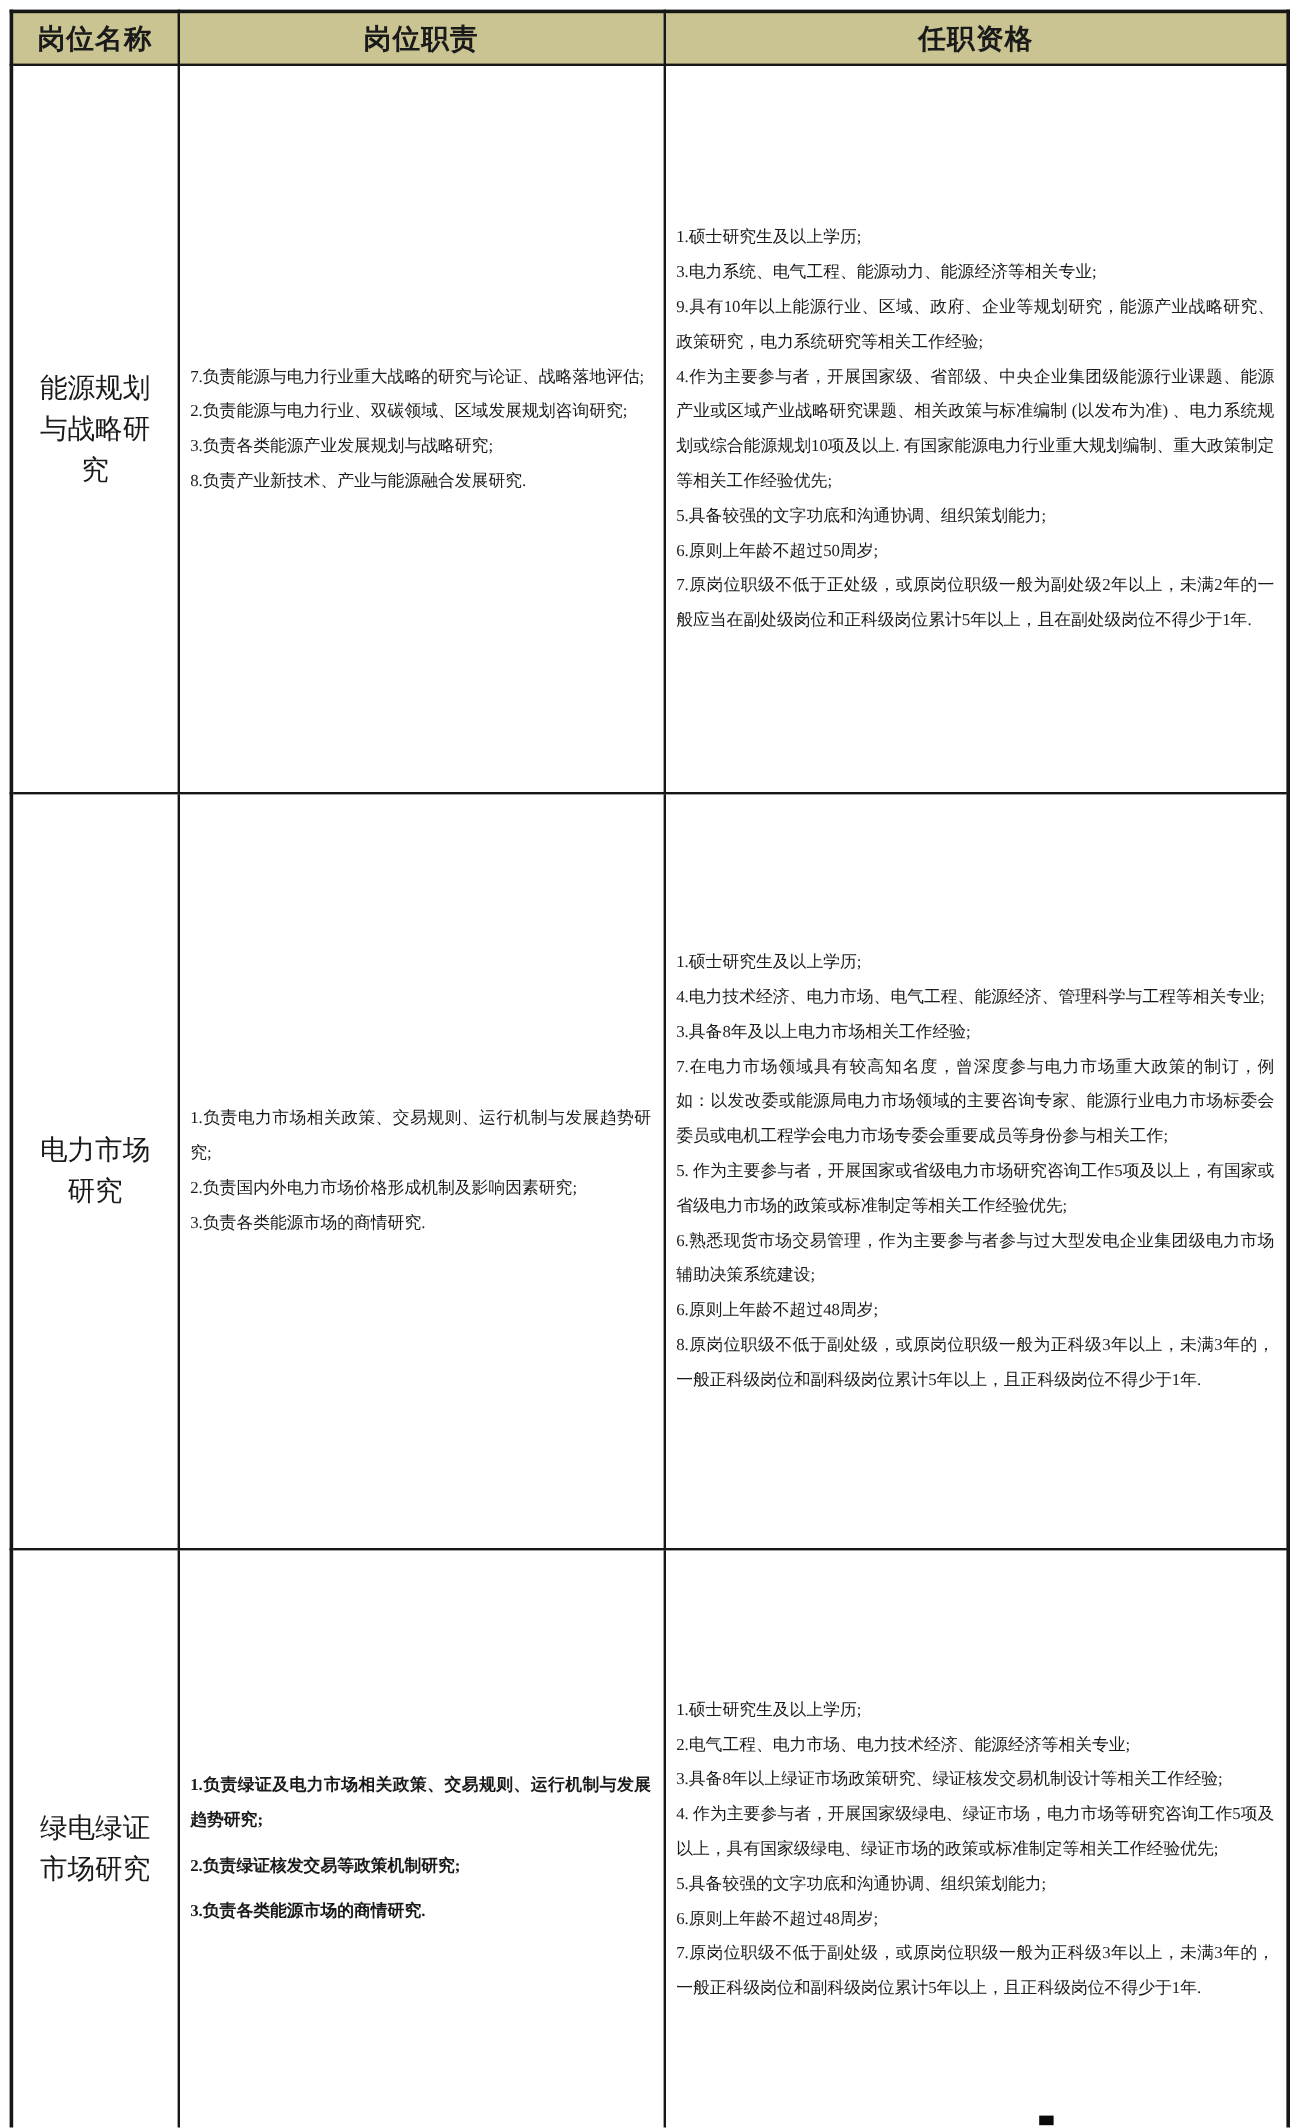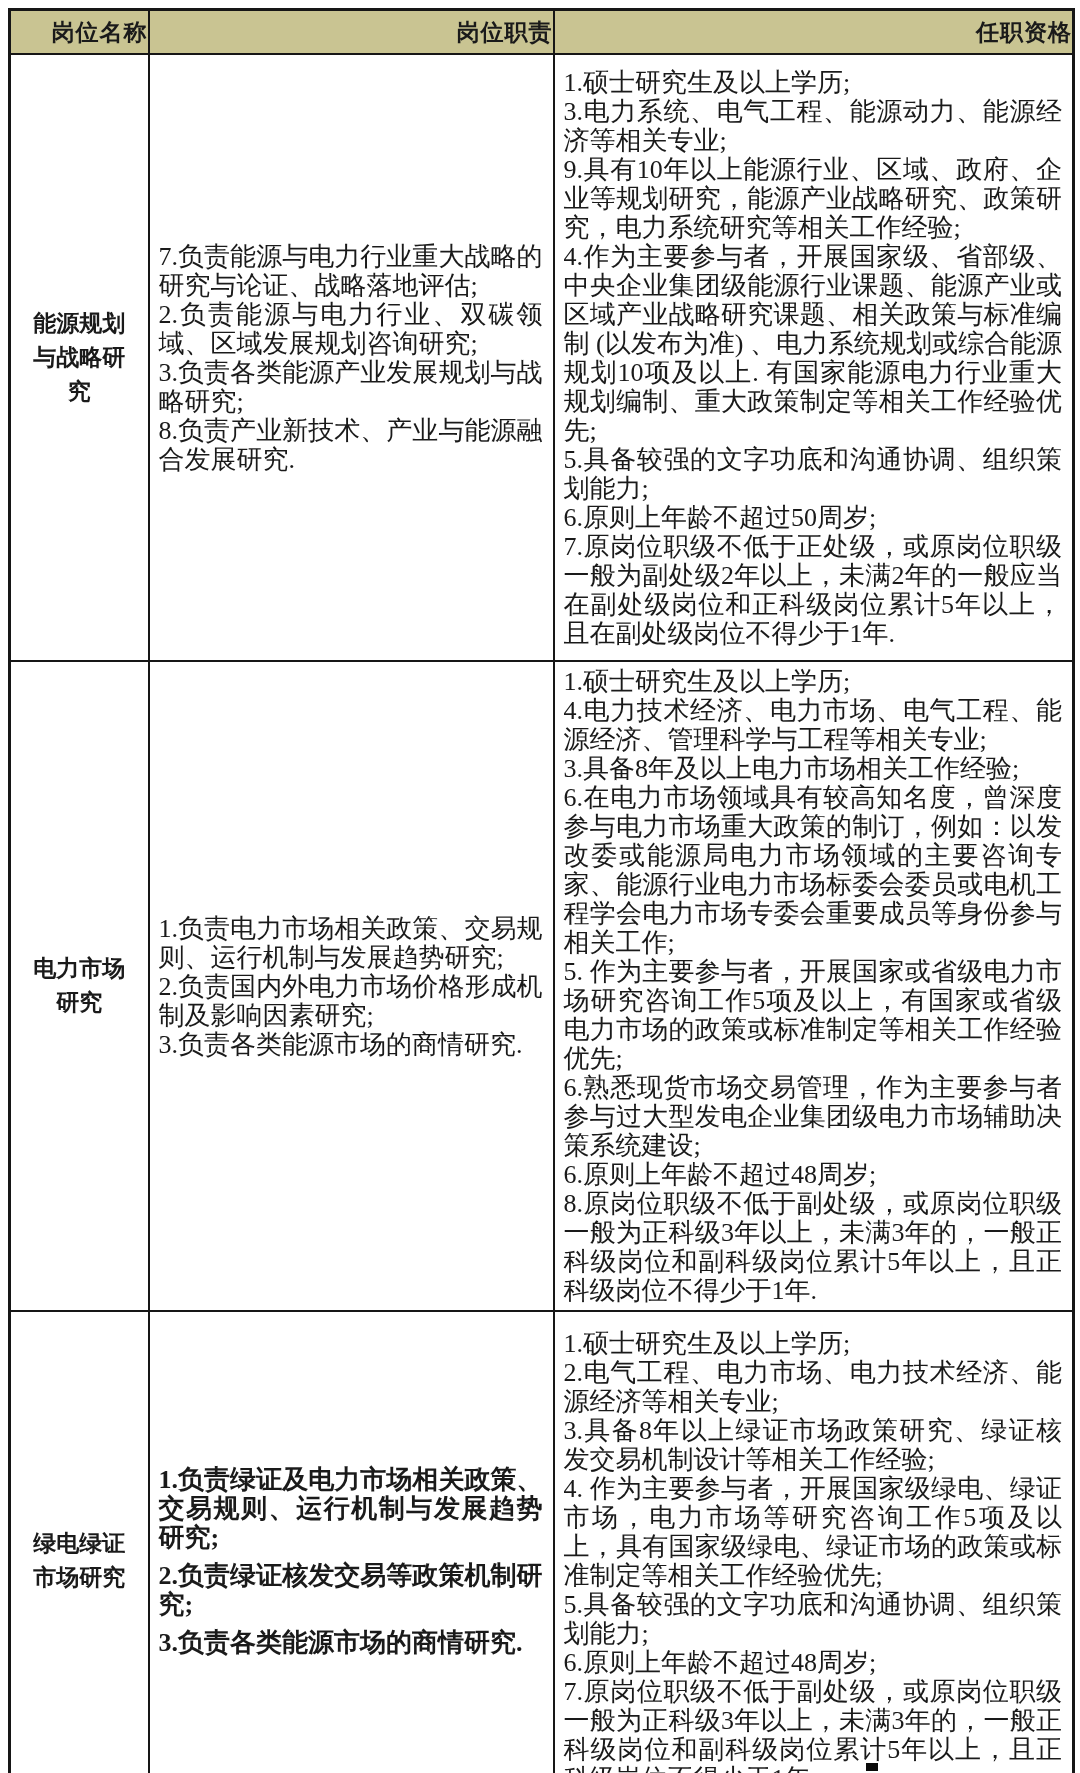--- a/index.html
+++ b/index.html
@@ -31,37 +31,36 @@
     border-width: 3px;
   }
   col.c-pos  { width: 139px; }
   col.c-resp { width: 405px; }
   col.c-qual { width: 520px; }
   th.head-cell {
     background: #c9c492;
     height: 42px;
     font-size: 23px;
     font-weight: bold;
-    text-align: right;
+    text-align: center;
     vertical-align: middle;
     letter-spacing: 1px;
     padding: 0;
   }
   td {
     vertical-align: middle;
   }
   td.pos-cell {
     text-align: center;
     font-size: 23px;
     line-height: 34px;
     padding: 0 18px;
-    font-weight: bold;
   }
   td.resp-cell, td.qual-cell {
-    font-size: 26px;
+    font-size: 14px;
     line-height: 29px;
     text-align: justify;
     padding: 5px 10px 5px 9px;
   }
   td.resp-cell p, td.qual-cell p {
     margin: 0;
   }
   td.resp-cell.spaced p {
     margin: 9px 0;
     font-weight: bold;
@@ -118,21 +117,21 @@
         <td class="pos-cell">电力市场研究</td>
         <td class="resp-cell">
           <p>1.负责电力市场相关政策、交易规则、运行机制与发展趋势研究;</p>
           <p>2.负责国内外电力市场价格形成机制及影响因素研究;</p>
           <p>3.负责各类能源市场的商情研究.</p>
         </td>
         <td class="qual-cell">
           <p>1.硕士研究生及以上学历;</p>
           <p>4.电力技术经济、电力市场、电气工程、能源经济、管理科学与工程等相关专业;</p>
           <p>3.具备8年及以上电力市场相关工作经验;</p>
-          <p>6.在电力市场领域具有较高知名度，曾深度参与电力市场重大政策的制订，例如：以发改委或能源局电力市场领域的主要咨询专家、能源行业电力市场标委会委员或电机工程学会电力市场专委会重要成员等身份参与相关工作;</p>
+          <p>7.在电力市场领域具有较高知名度，曾深度参与电力市场重大政策的制订，例如：以发改委或能源局电力市场领域的主要咨询专家、能源行业电力市场标委会委员或电机工程学会电力市场专委会重要成员等身份参与相关工作;</p>
           <p>5. 作为主要参与者，开展国家或省级电力市场研究咨询工作5项及以上，有国家或省级电力市场的政策或标准制定等相关工作经验优先;</p>
           <p>6.熟悉现货市场交易管理，作为主要参与者参与过大型发电企业集团级电力市场辅助决策系统建设;</p>
           <p>6.原则上年龄不超过48周岁;</p>
           <p>8.原岗位职级不低于副处级，或原岗位职级一般为正科级3年以上，未满3年的，一般正科级岗位和副科级岗位累计5年以上，且正科级岗位不得少于1年.</p>
         </td>
       </tr>
       <tr class="row-3">
         <td class="pos-cell">绿电绿证市场研究</td>
         <td class="resp-cell spaced">
           <p>1.负责绿证及电力市场相关政策、交易规则、运行机制与发展趋势研究;</p>

